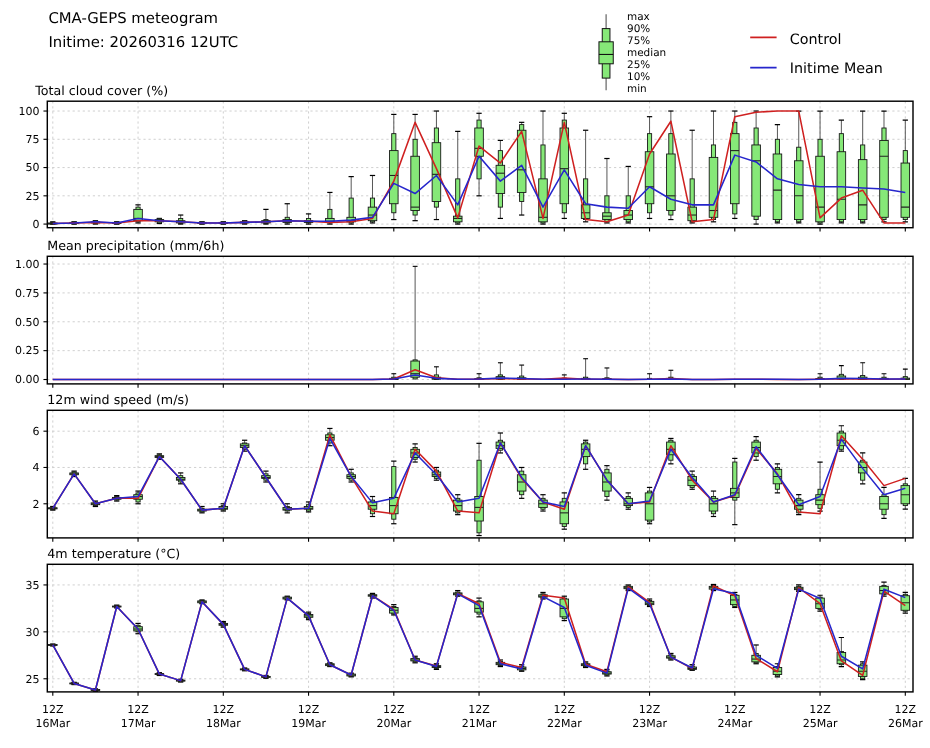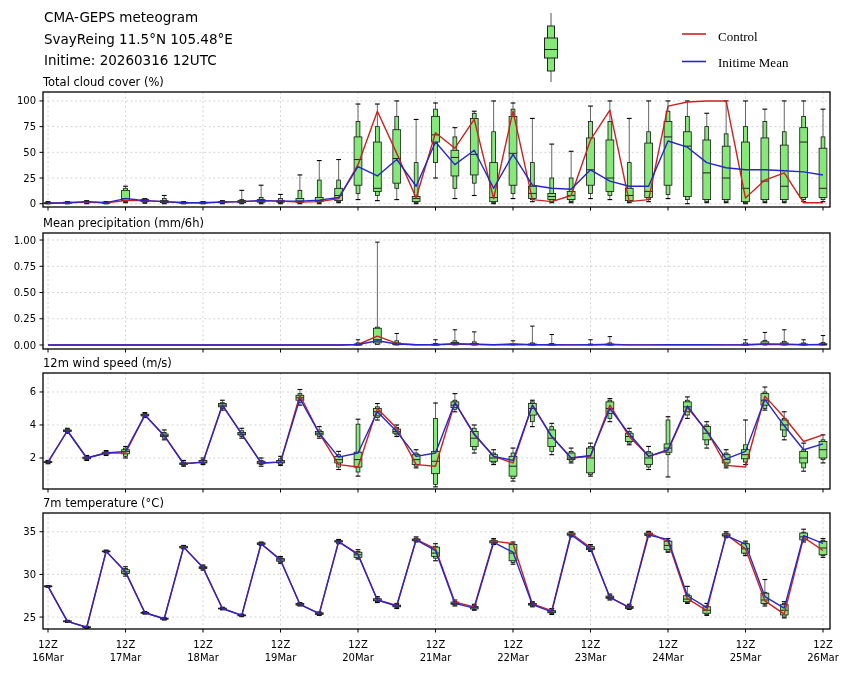--- a/index.html
+++ b/index.html
@@ -1,40 +1,48 @@
 <!DOCTYPE html>
 <html><head>
 <meta charset="utf-8">
 <style>
   html,body{margin:0;padding:0;background:#fff;}
   #app{position:relative;width:845px;height:680px;background:#fff;font-family:"DejaVu Sans",sans-serif;overflow:hidden;}
   .hdr{position:absolute;left:44px;top:7px;color:#000;font-size:13.5px;line-height:21.5px;}
   .ptitle{position:absolute;color:#000;font-size:11.5px;}
   .legend-box-labels{position:absolute;left:570px;top:10px;font-size:9.5px;line-height:11px;color:#000;}
-  .legend-series-label{position:absolute;left:718px;font-size:13px;color:#000;font-family:Liberation Serif, serif;}
+  .legend-series-label{position:absolute;left:718px;font-size:13px;color:#000;}
   svg{position:absolute;left:0;top:0;}
 </style>
 </head>
 <body>
 
 <div id="app">
   <div class="hdr">
     <div>CMA-GEPS meteogram</div>
-    <div>SvayReing 11.5°N 105.48°E</div>
     <div>Initime: 20260316 12UTC</div>
   </div>
 
+  <div class="legend-box-labels">
+    <div>max</div>
+    <div>90%</div>
+    <div>75%</div>
+    <div>median</div>
+    <div>25%</div>
+    <div>10%</div>
+    <div>min</div>
+  </div>
 
   <div class="legend-series-label" style="top:29px">Control</div>
   <div class="legend-series-label" style="top:55px">Initime Mean</div>
 
-  <div class="ptitle" style="left:43px;top:75px">Total cloud cover (%)</div>
+  <div class="ptitle" style="left:32px;top:75px">Total cloud cover (%)</div>
   <div class="ptitle" style="left:43px;top:216px">Mean precipitation (mm/6h)</div>
   <div class="ptitle" style="left:43px;top:356px">12m wind speed (m/s)</div>
-  <div class="ptitle" style="left:43px;top:496px">7m temperature (°C)</div>
+  <div class="ptitle" style="left:43px;top:496px">4m temperature (°C)</div>
 
   <svg id="plot" width="845" height="680">
       <g>
         <line x1="48" y1="92" x2="48" y2="207" stroke="#c9c9c9" stroke-width="0.8" stroke-dasharray="2 2.6"></line>
         <line x1="125.5" y1="92" x2="125.5" y2="207" stroke="#c9c9c9" stroke-width="0.8" stroke-dasharray="2 2.6"></line>
         <line x1="203" y1="92" x2="203" y2="207" stroke="#c9c9c9" stroke-width="0.8" stroke-dasharray="2 2.6"></line>
         <line x1="280.5" y1="92" x2="280.5" y2="207" stroke="#c9c9c9" stroke-width="0.8" stroke-dasharray="2 2.6"></line>
         <line x1="358" y1="92" x2="358" y2="207" stroke="#c9c9c9" stroke-width="0.8" stroke-dasharray="2 2.6"></line>
         <line x1="435.5" y1="92" x2="435.5" y2="207" stroke="#c9c9c9" stroke-width="0.8" stroke-dasharray="2 2.6"></line>
         <line x1="513" y1="92" x2="513" y2="207" stroke="#c9c9c9" stroke-width="0.8" stroke-dasharray="2 2.6"></line>

